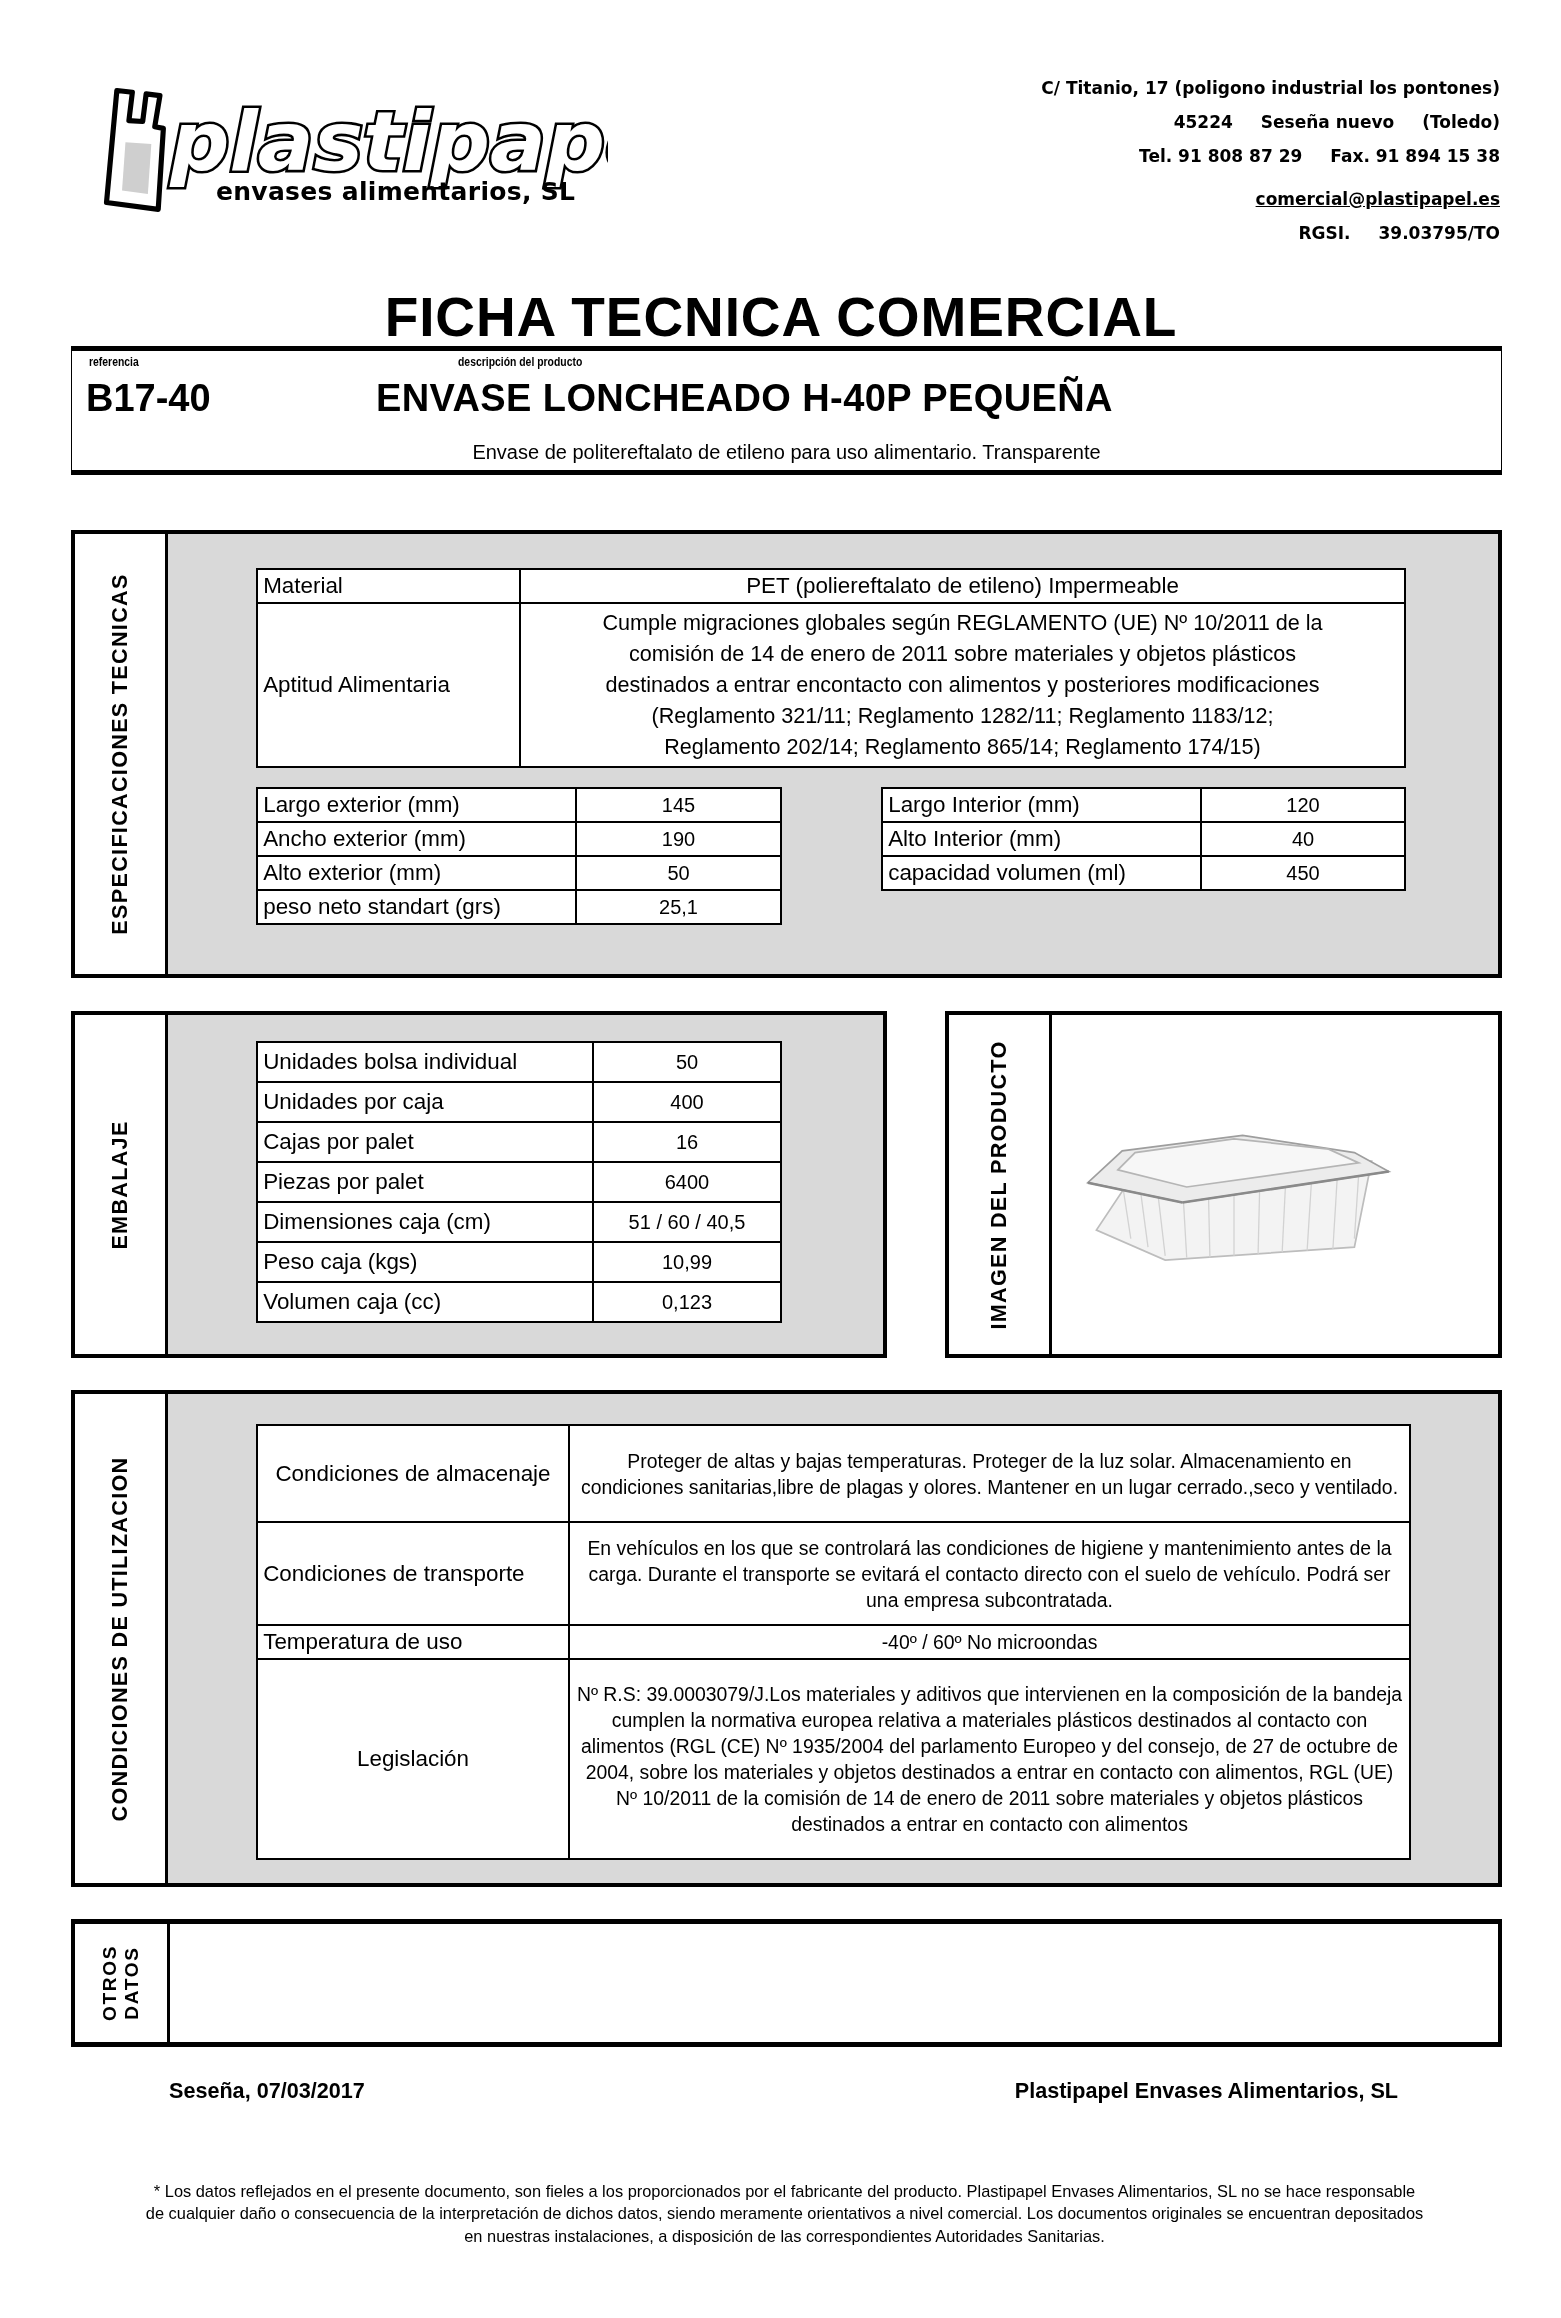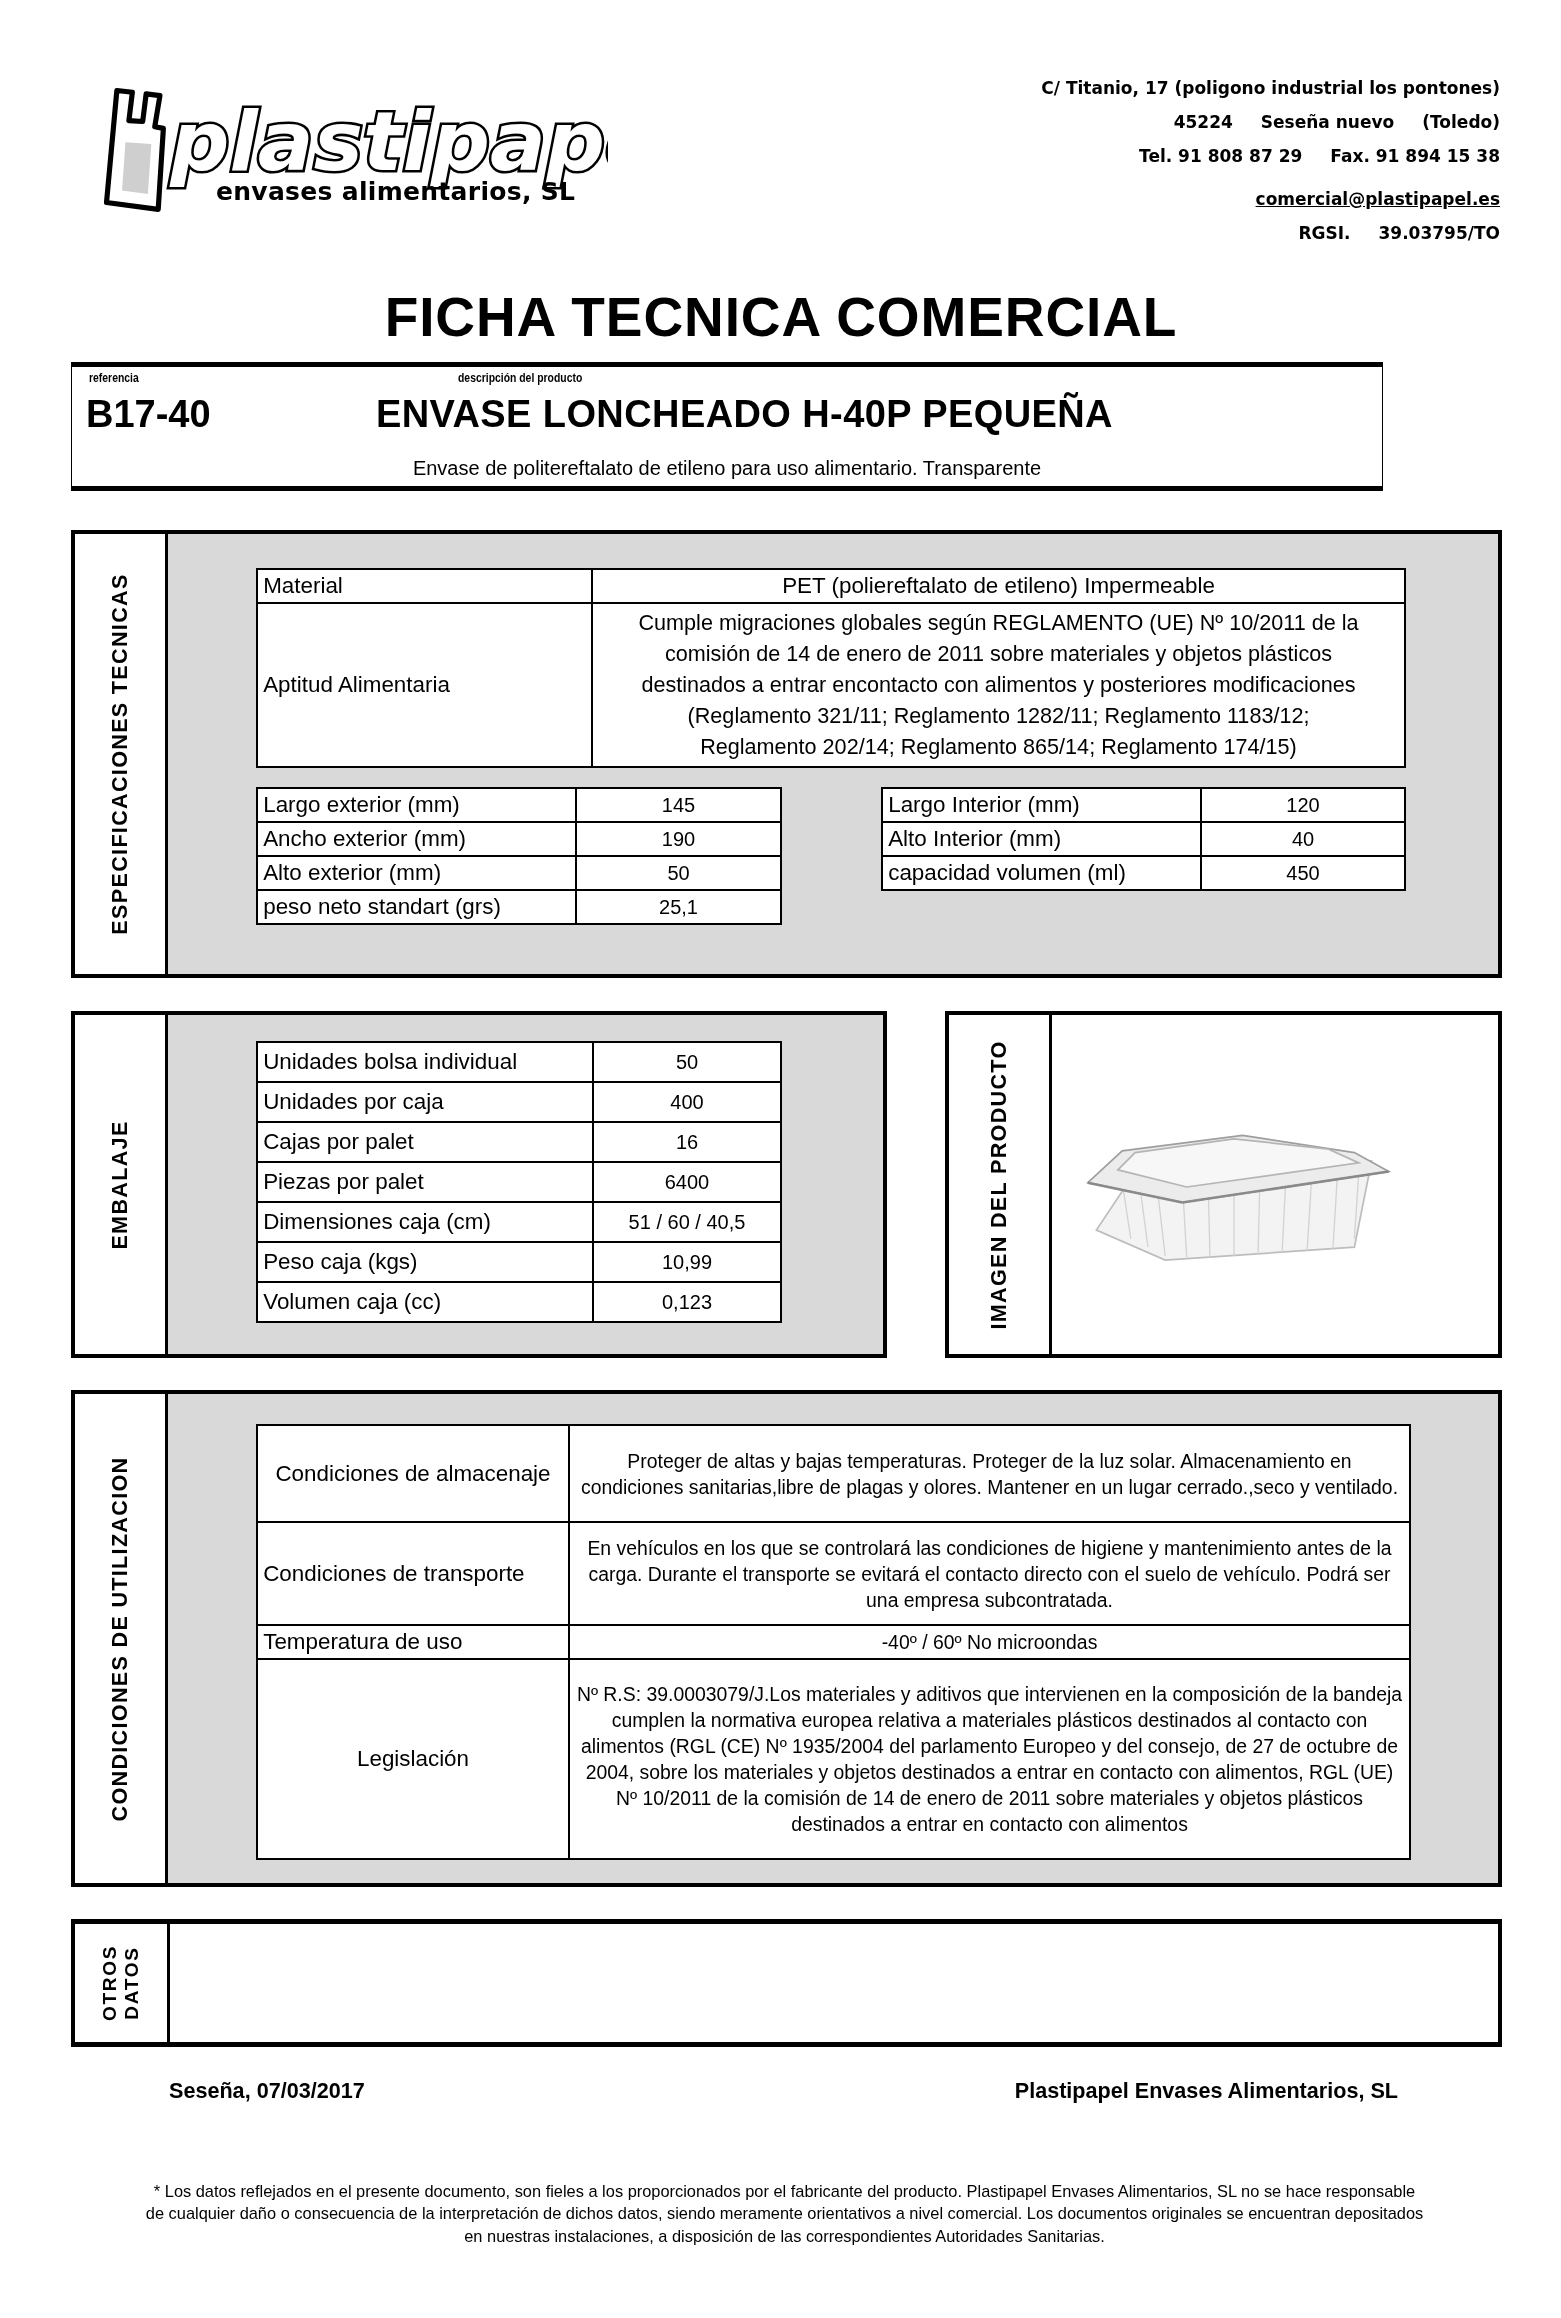--- a/index.html
+++ b/index.html
@@ -10,21 +10,21 @@
   .logo { left: 91px; top: 73px; width: 517px; height: 147px; }
   .logo svg { width: 100%; height: 100%; }
   .logo-sub { left: 216px; top: 177px; font-family: "DejaVu Sans", sans-serif; font-weight: bold; font-size: 25px; letter-spacing: 0.3px; }
   .contact { right: 62px; top: 71px; text-align: right; font-family: "DejaVu Sans", sans-serif; font-weight: bold; font-size: 17px; line-height: 34px; }
   .contact .email { text-decoration: underline; margin-top: 8.6px; display: block; }
   .contact .gap { display: inline-block; width: 28px; }
 
   .doc-title { left: 0; width: 1562px; top: 285px; text-align: center; font-weight: bold; font-size: 55px; letter-spacing: 0.9px; }
 
   
-  .prod-box { left: 71px; top: 362px; width: 1312px; height: 129px; border-top: 5.2px solid #000; border-bottom: 5.2px solid #000; border-left: 1.7px solid #000; border-right: 1.7px solid #000; box-sizing: border-box; padding-left: 28px; }
+  .prod-box { left: 71px; top: 346px; width: 1431px; height: 129px; border-top: 5.2px solid #000; border-bottom: 5.2px solid #000; border-left: 1.7px solid #000; border-right: 1.7px solid #000; box-sizing: border-box; padding-left: 28px; }
   .small-lbl { font-size: 13px; font-weight: bold; transform: scaleX(0.8); transform-origin: left; }
   .ref-lbl { left: 17px; top: 3.4px; }
   .desc-lbl { left: 386px; top: 3.4px; }
   .ref-code { left: 14px; top: 26px; font-size: 38px; font-weight: bold; }
   .prod-name { left: 304px; top: 26px; font-size: 38px; font-weight: bold; letter-spacing: 0.4px; }
   .prod-sub { left: 0; width: 100%; top: 90px; text-align: center; font-size: 20px; }
 
   
   .section { border: 4.3px solid #000; box-sizing: border-box; background: #d9d9d9; }
   .section .side { position: absolute; left: 0; top: 0; bottom: 0; width: 93px; background: #fff; border-right: 3.4px solid #000; box-sizing: border-box; }
@@ -88,21 +88,21 @@
   <div class="abs prod-sub">Envase de politereftalato de etileno  para uso alimentario. Transparente</div>
 </div>
 
 <div class="abs section spec">
   <div class="side">
     <div class="vert">ESPECIFICACIONES TECNICAS</div>
   </div>
   <table class="grid" style="left:181px; top:34px; width:1150px;">
     <tbody>
         <tr>
-      <td class="lbl" style="width:335px;">Material</td>
+      <td class="lbl" style="width:263px;">Material</td>
       <td class="center">PET (poliereftalato de etileno) Impermeable</td>
     </tr>
     <tr>
       <td class="lbl">Aptitud Alimentaria</td>
       <td class="p" style="font-size:21.6px; line-height:31px;">
         <div>Cumple migraciones globales según REGLAMENTO (UE) Nº 10/2011 de la</div>
         <div>comisión de 14 de enero de 2011 sobre materiales y objetos plásticos</div>
         <div>destinados a entrar encontacto con alimentos y posteriores modificaciones</div>
         <div>(Reglamento 321/11; Reglamento 1282/11; Reglamento 1183/12;</div>
         <div>Reglamento 202/14; Reglamento 865/14; Reglamento 174/15)</div>

